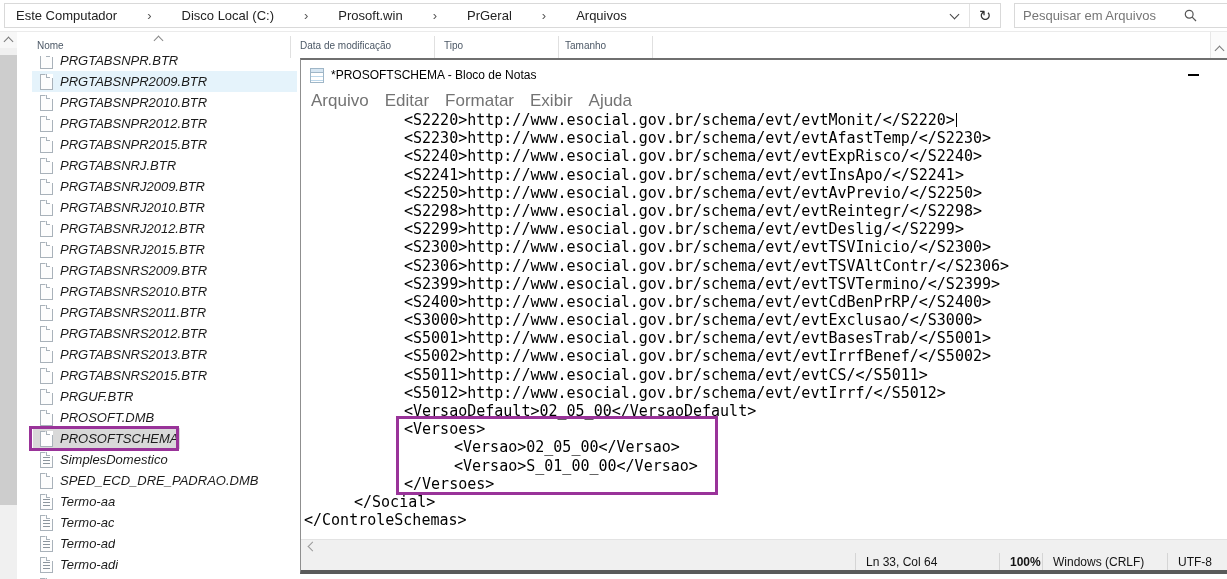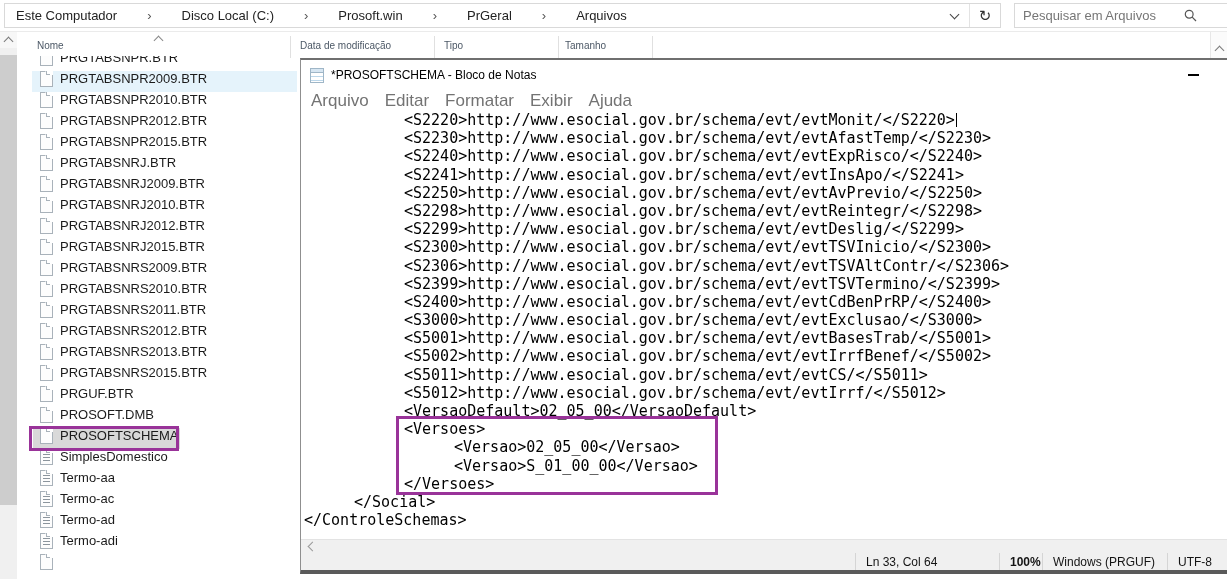--- a/index.html
+++ b/index.html
@@ -28,21 +28,21 @@
   .h-nome{left:19px;}
   .h-data{left:282px;}
   .h-tipo{left:426px;}
   .h-tam{left:547px;}
   .col-sep{position:absolute;top:-2px;width:1px;height:22px;background:#e0e0e0;}
   .sort-ind{position:absolute;left:137px;top:-4px;}
   .sort-ind .chev{border-color:#888;}
 
   
   .file-list{position:absolute;left:32px;top:50px;width:265px;z-index:1;}
-  .file-row{height:21px;display:flex;font-size:13px;color:#1b1b1b;white-space:nowrap;}
+  .file-row{height:21px;display:flex;align-items:center;font-size:13px;color:#1b1b1b;white-space:nowrap;font-style:italic;}
   .file-row.hover{background:#e5f3fb;}
   .file-row.selected{background:linear-gradient(#d9d9d9,#d9d9d9) 1px 0/147px 100% no-repeat;}
   .ficon{width:13px;height:16px;margin-left:8px;margin-right:7px;position:relative;background:#fdfdfd;border:1px solid #a9b2ba;box-sizing:border-box;flex:none;}
   .ficon::before{content:'';position:absolute;top:-1px;right:-1px;width:0;height:0;border-top:4px solid #fff;border-left:4px solid transparent;border-right:4px solid #fff;}
   .ficon::after{content:'';position:absolute;top:-1px;right:2px;width:3px;height:3px;border-bottom:1px solid #a9b2ba;border-left:1px solid #a9b2ba;}
   .ficon-lines{background:#fdfdfd;}
   .ficon-lines .lines{position:absolute;left:2px;right:2px;top:4px;height:9px;background:repeating-linear-gradient(#8c959d 0 1px,transparent 1px 3px);}
   .fname{overflow:hidden;}
 
   
@@ -206,20 +206,24 @@
         <span class="ficon"></span>
         <span class="fname">PROSOFTSCHEMA</span>
       </div>
       <div class="file-row">
         <span class="ficon ficon-lines">
           <span class="lines"></span>
         </span>
         <span class="fname">SimplesDomestico</span>
       </div>
       <div class="file-row">
+        <span class="ficon"></span>
+        <span class="fname">SPED_ECD_DRE_PADRAO.DMB</span>
+      </div>
+      <div class="file-row">
         <span class="ficon ficon-lines">
           <span class="lines"></span>
         </span>
         <span class="fname">Termo-aa</span>
       </div>
       <div class="file-row">
         <span class="ficon ficon-lines">
           <span class="lines"></span>
         </span>
         <span class="fname">Termo-ac</span>
@@ -266,21 +270,21 @@
         <span class="menu-item">Ajuda</span>
       </div>
     <div class="np-editor"><div class="eline caret-line">		&lt;S2220&gt;http://www.esocial.gov.br/schema/evt/evtMonit/&lt;/S2220&gt;</div><div class="eline">		&lt;S2230&gt;http://www.esocial.gov.br/schema/evt/evtAfastTemp/&lt;/S2230&gt;</div><div class="eline">		&lt;S2240&gt;http://www.esocial.gov.br/schema/evt/evtExpRisco/&lt;/S2240&gt;</div><div class="eline">		&lt;S2241&gt;http://www.esocial.gov.br/schema/evt/evtInsApo/&lt;/S2241&gt;</div><div class="eline">		&lt;S2250&gt;http://www.esocial.gov.br/schema/evt/evtAvPrevio/&lt;/S2250&gt;</div><div class="eline">		&lt;S2298&gt;http://www.esocial.gov.br/schema/evt/evtReintegr/&lt;/S2298&gt;</div><div class="eline">		&lt;S2299&gt;http://www.esocial.gov.br/schema/evt/evtDeslig/&lt;/S2299&gt;</div><div class="eline">		&lt;S2300&gt;http://www.esocial.gov.br/schema/evt/evtTSVInicio/&lt;/S2300&gt;</div><div class="eline">		&lt;S2306&gt;http://www.esocial.gov.br/schema/evt/evtTSVAltContr/&lt;/S2306&gt;</div><div class="eline">		&lt;S2399&gt;http://www.esocial.gov.br/schema/evt/evtTSVTermino/&lt;/S2399&gt;</div><div class="eline">		&lt;S2400&gt;http://www.esocial.gov.br/schema/evt/evtCdBenPrRP/&lt;/S2400&gt;</div><div class="eline">		&lt;S3000&gt;http://www.esocial.gov.br/schema/evt/evtExclusao/&lt;/S3000&gt;</div><div class="eline">		&lt;S5001&gt;http://www.esocial.gov.br/schema/evt/evtBasesTrab/&lt;/S5001&gt;</div><div class="eline">		&lt;S5002&gt;http://www.esocial.gov.br/schema/evt/evtIrrfBenef/&lt;/S5002&gt;</div><div class="eline">		&lt;S5011&gt;http://www.esocial.gov.br/schema/evt/evtCS/&lt;/S5011&gt;</div><div class="eline">		&lt;S5012&gt;http://www.esocial.gov.br/schema/evt/evtIrrf/&lt;/S5012&gt;</div><div class="eline">		&lt;VersaoDefault&gt;02_05_00&lt;/VersaoDefault&gt;</div><div class="eline">		&lt;Versoes&gt;</div><div class="eline">			&lt;Versao&gt;02_05_00&lt;/Versao&gt;</div><div class="eline">			&lt;Versao&gt;S_01_00_00&lt;/Versao&gt;</div><div class="eline">		&lt;/Versoes&gt;</div><div class="eline">	&lt;/Social&gt;</div><div class="eline">&lt;/ControleSchemas&gt;</div></div>
     <div class="np-hscroll">
       <span class="hbtn-left chev chev-left"></span>
     </div>
     <div class="np-statusbar">
       <div class="sb-fill"></div>
       <div class="sb-cell sb-pos">Ln 33, Col 64</div>
       <div class="sb-cell sb-zoom">100%</div>
-      <div class="sb-cell sb-eol">Windows (PRGUF)</div>
+      <div class="sb-cell sb-eol">Windows (CRLF)</div>
       <div class="sb-cell sb-enc">UTF-8</div>
     </div>
   </div>
 
   <div class="annot annot-file" style="border-color: rgb(153, 51, 153);"></div>
   <div class="annot annot-versoes" style="border-color: rgb(153, 51, 153);"></div>
 
 </div>
 
 </body></html>

